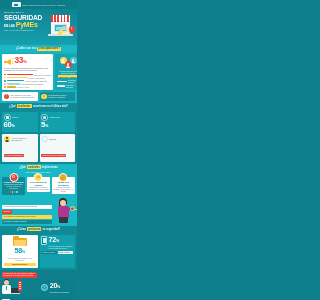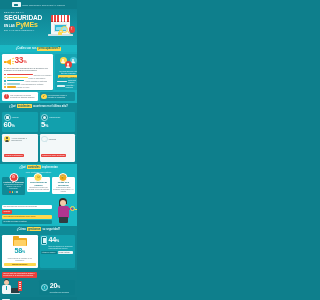--- a/index.html
+++ b/index.html
@@ -577,21 +577,21 @@
       </div>
       <div class="cap74">realiza copias de respaldo de su información</div>
       <span class="btn74">Backup periódico</span>
     </div>
 
     <div class="card58">
       <div class="c58-top">
         <span class="phone"></span>
         <div>
           <div class="big58">
-            <span>44</span><small>%</small>
+            <span>72</span><small>%</small>
           </div>
           <div class="cap58">tiene una solución de seguridad para dispositivos móviles</div>
         </div>
       </div>
       <div class="c58-pills">
         <span class="p58">Antivirus en equipos</span>
         <span class="p58 light">Firewall y filtrado</span>
       </div>
     </div>
   </div>

